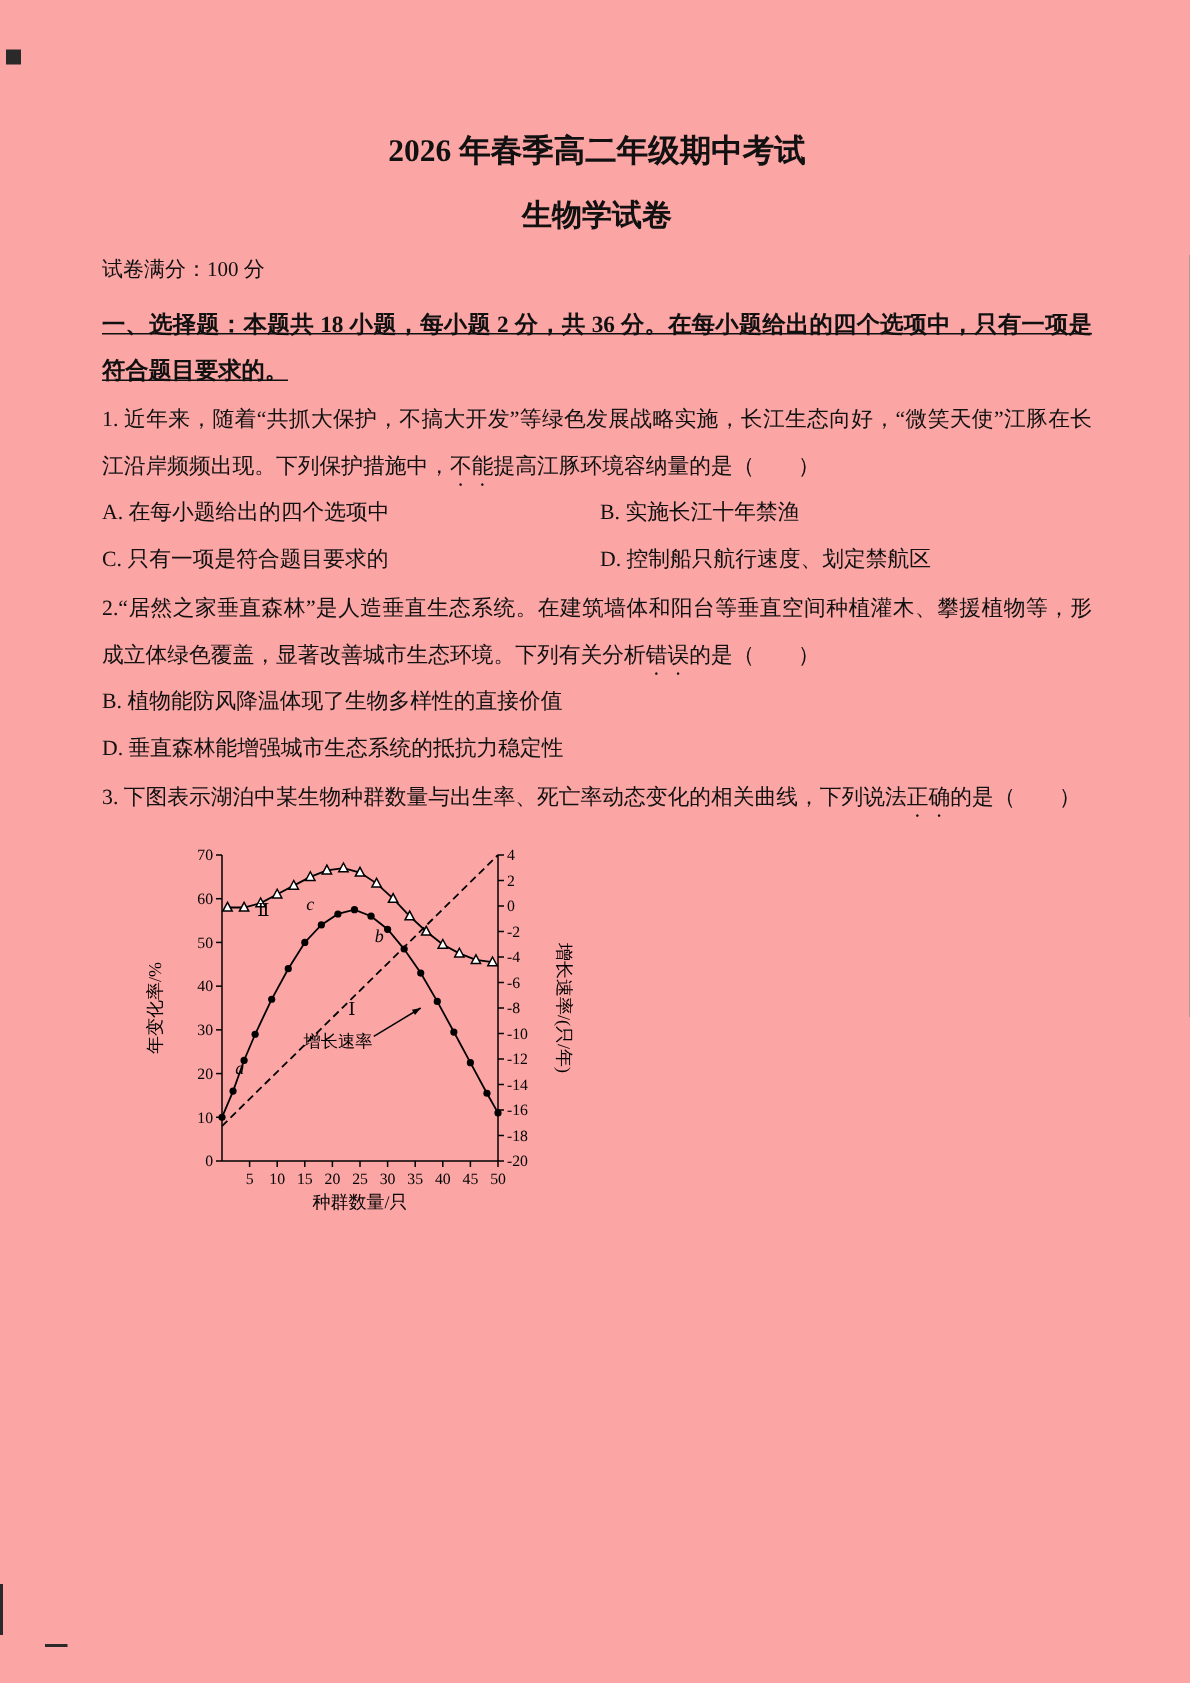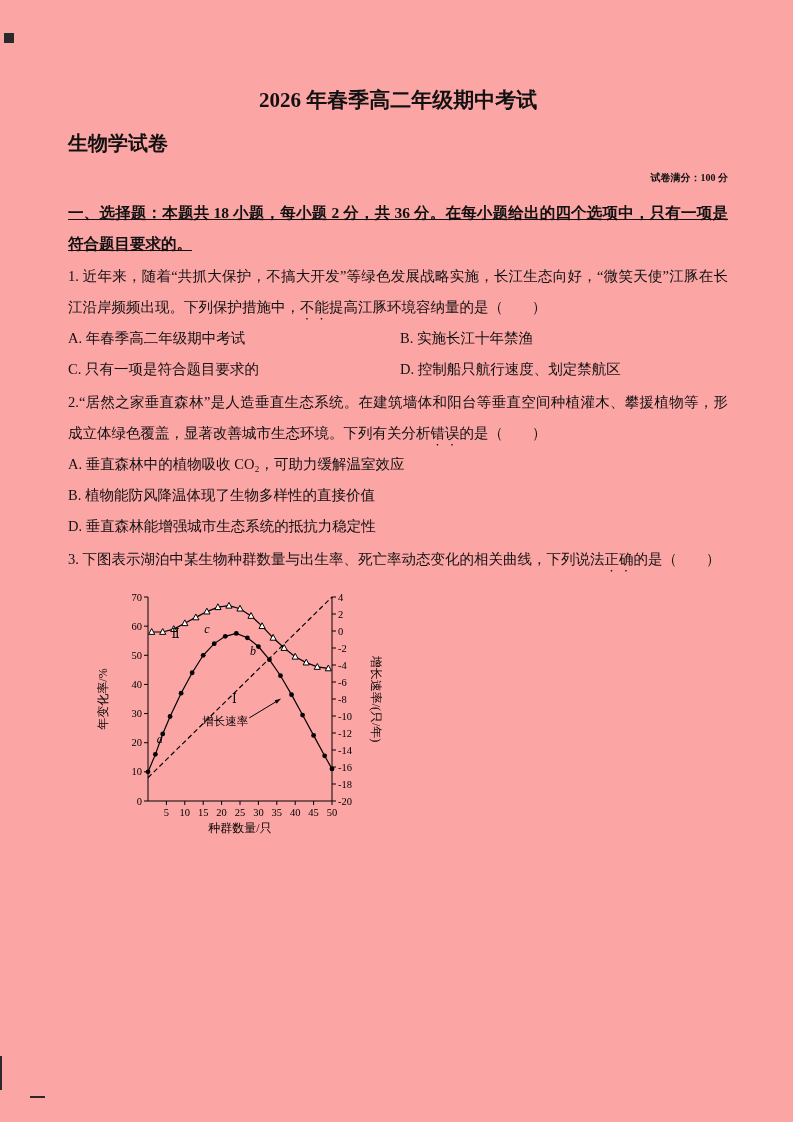--- a/index.html
+++ b/index.html
@@ -3,22 +3,22 @@
 <meta charset="utf-8">
 <style>
   html,body { margin:0; padding:0; background:#888; }
   .page {
     position:relative; width:793px; height:1122px; margin:0 auto;
     background:#fca5a5; overflow:hidden;
     font-family:"Liberation Serif","DejaVu Serif",serif; color:#111;
   }
   .content { position:absolute; left:68px; top:86px; width:660px; }
   .title   { font-size:21px; font-weight:bold; text-align:center; margin:0; }
-  .subtitle{ font-size:20px; font-weight:bold; text-align:left; margin:16px 0 0 0; }
-  .score   { font-size:10px; font-weight:bold; text-align:right; margin-top:14px; }
+  .subtitle{ font-size:20px; font-weight:bold; text-align:center; margin:16px 0 0 0; }
+  .score   { font-size:14px; font-weight:normal; text-align:left; margin-top:14px; }
   .section-heading { font-size:15.5px; font-weight:bold; line-height:31px; margin:12px 0 0 0; text-align:justify;text-decoration:underline; }
   p.stem   { font-size:14.5px; line-height:31px; margin:2px 0 0 0; text-align:justify; }
   .opt     { font-size:14.5px; line-height:31px; }
   .opt-grid{ display:grid; grid-template-columns:332px auto; }
   .emph    { text-emphasis: dot #000; -webkit-text-emphasis: dot #000;
              text-emphasis-position: under right; -webkit-text-emphasis-position: under; }
   .chart-wrap { margin:6px 0 10px 26px; width:300px; }
   svg text { font-family:"Liberation Serif","DejaVu Serif",serif; fill:#000; }
   .print-mark { position:absolute; background:#2a2a2a; }
   .mark-1 { left:4px;  top:33px;   width:10px; height:10px; }
@@ -35,29 +35,28 @@
 
   <div class="content">
     <h1 class="title">2026 年春季高二年级期中考试</h1>
     <h2 class="subtitle">生物学试卷</h2>
     <div class="score">试卷满分：100 分</div>
 
     <p class="section-heading">一、选择题：本题共 18 小题，每小题 2 分，共 36 分。在每小题给出的四个选项中，只有一项是符合题目要求的。</p>
 
     <p class="stem"><span>1. 近年来，随着“共抓大保护，不搞大开发”等绿色发展战略实施，长江生态向好，“微笑天使”江豚在长江沿岸频频出现。下列保护措施中，</span><span class="emph">不能</span><span>提高江豚环境容纳量的是（　　）</span></p>
     <div class="opt-grid">
-      <div class="opt">A. 年春季高二年级期中考试</div>
+      <div class="opt">A. 在每小题给出的四个选项中</div>
       <div class="opt">B. 实施长江十年禁渔</div>
       <div class="opt">C. 只有一项是符合题目要求的</div>
       <div class="opt">D. 控制船只航行速度、划定禁航区</div>
     </div>
 
     <p class="stem"><span>2.“居然之家垂直森林”是人造垂直生态系统。在建筑墙体和阳台等垂直空间种植灌木、攀援植物等，形成立体绿色覆盖，显著改善城市生态环境。下列有关分析</span><span class="emph">错误</span><span>的是（　　）</span></p>
     <div>
-      <div class="opt">A. 垂直森林中的植物吸收 CO₂，可助力缓解温室效应</div>
       <div class="opt">B. 植物能防风降温体现了生物多样性的直接价值</div>
       <div class="opt">D. 垂直森林能增强城市生态系统的抵抗力稳定性</div>
     </div>
 
     <p class="stem"><span>3. 下图表示湖泊中某生物种群数量与出生率、死亡率动态变化的相关曲线，下列说法</span><span class="emph">正确</span><span>的是（　　）</span></p>
 
     <div class="chart-wrap">
       <svg id="chart-svg" width="300" height="258" viewBox="0 0 300 258" xmlns="http://www.w3.org/2000/svg">
           <line x1="54" y1="16" x2="54" y2="220" stroke="#000" stroke-width="1"></line>
           <line x1="54" y1="220" x2="238" y2="220" stroke="#000" stroke-width="1"></line>

